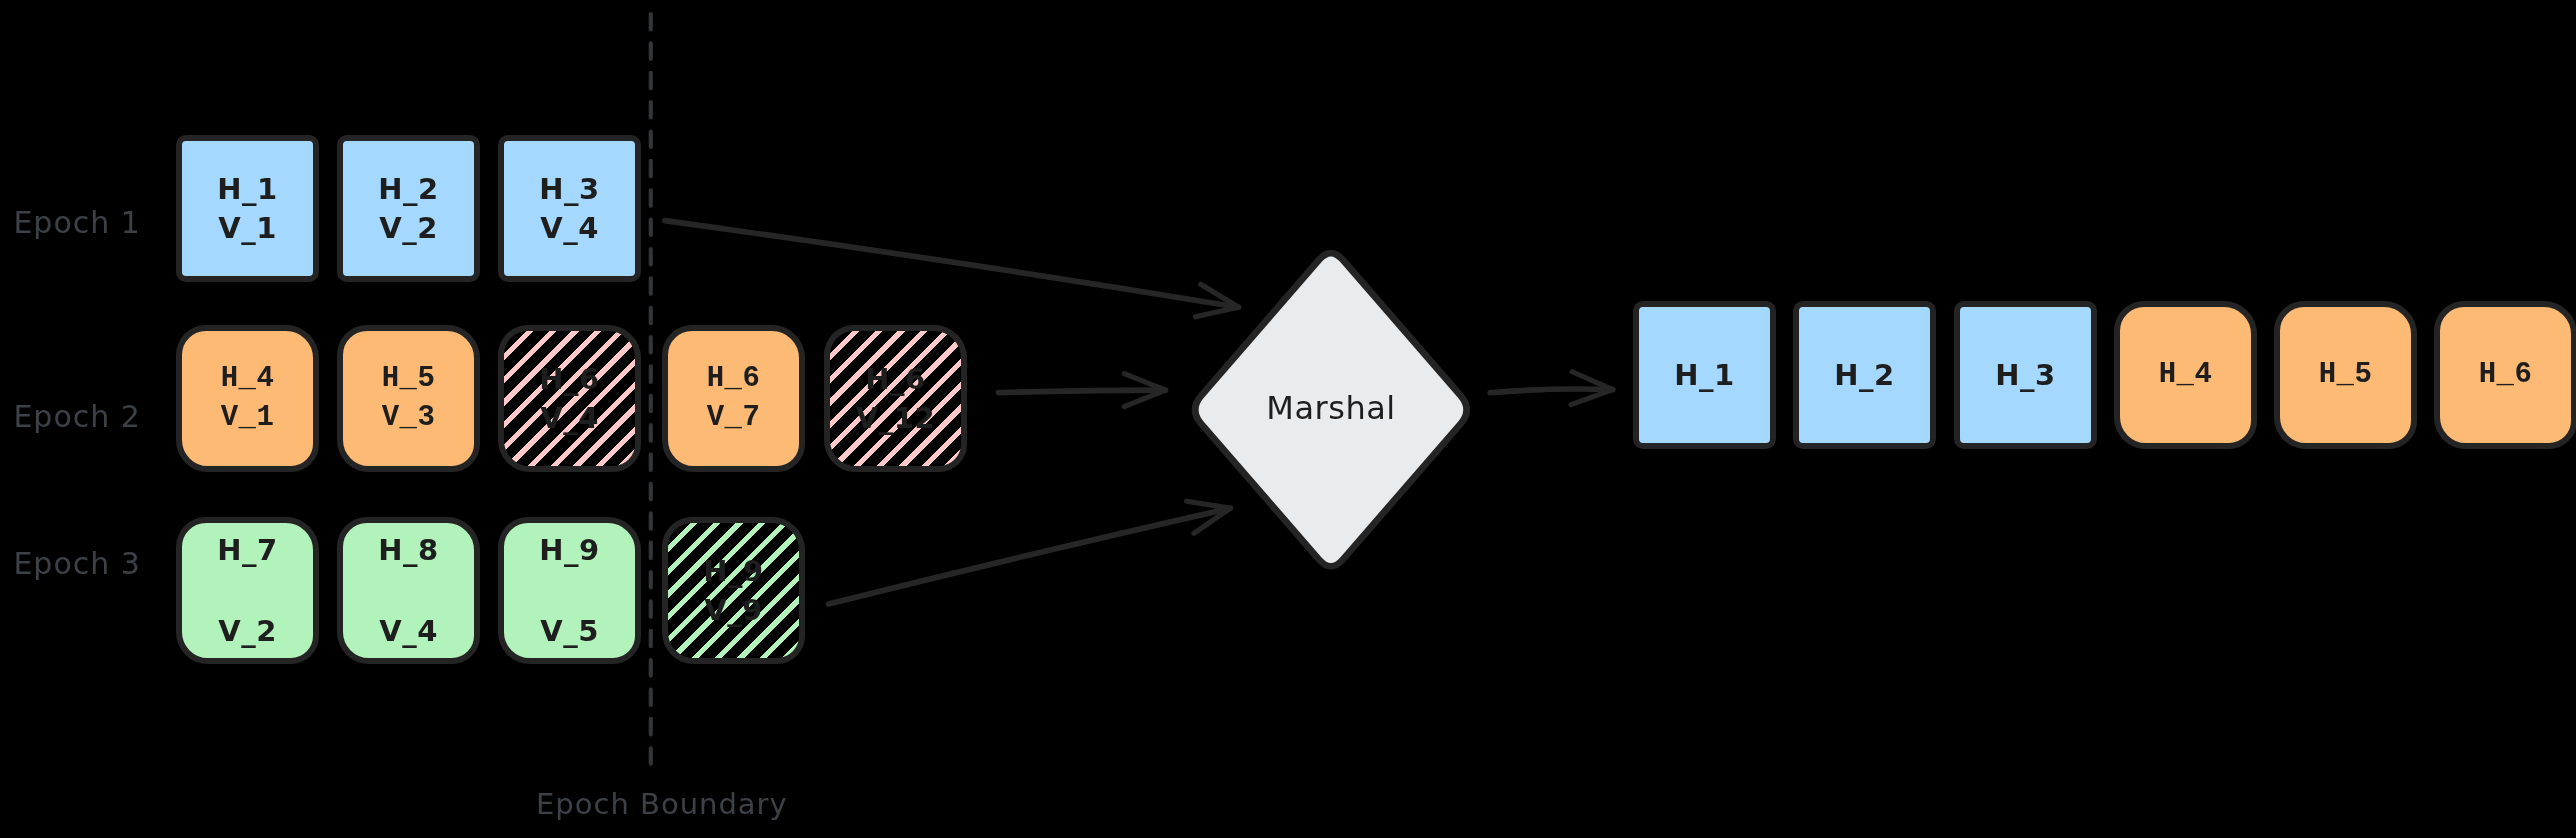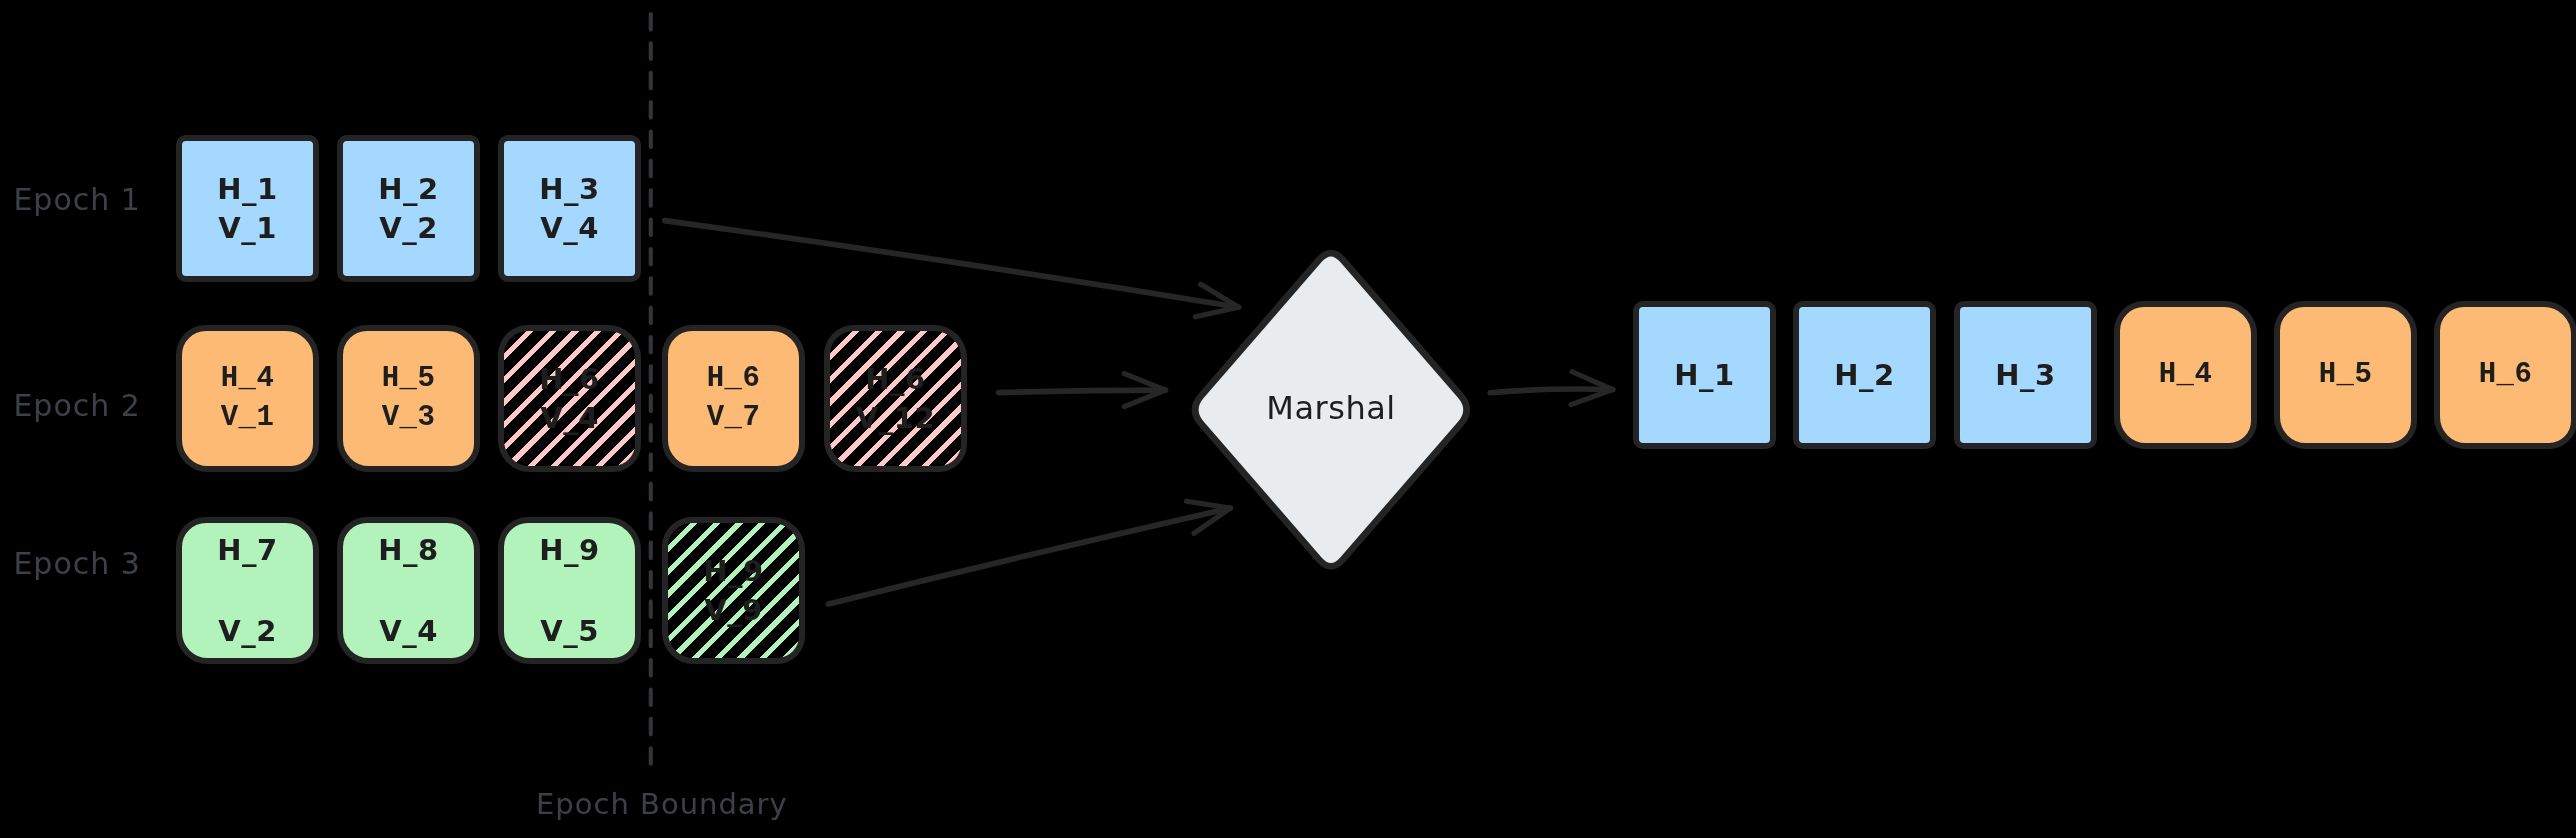--- a/index.html
+++ b/index.html
@@ -112,22 +112,22 @@
     <path d="M 1938 762 Q 2100 757 2262 757" fill="none" stroke="#262626" stroke-width="11" stroke-linecap="round" marker-end="url(#ah)"></path>
     <path d="M 1608 1172 Q 2010 1072 2388 986" fill="none" stroke="#262626" stroke-width="11" stroke-linecap="round" marker-end="url(#ah)"></path>
 
     <path d="M 2606 504 L 2835 768 Q 2858 795 2835 822 L 2606 1086
              Q 2583 1112 2560 1086 L 2331 822 Q 2308 795 2331 768
              L 2560 504 Q 2583 478 2606 504 Z" fill="#e9ecef" stroke="#242424" stroke-width="13" stroke-linejoin="round"></path>
 
     <path d="M 2892 762 Q 3012 752 3130 756" fill="none" stroke="#262626" stroke-width="11" stroke-linecap="round" marker-end="url(#ah)"></path>
   </svg>
 
-  <div class="epoch-label" style="top:182px">Epoch 1</div>
-  <div class="epoch-label" style="top:388px">Epoch 2</div>
+  <div class="epoch-label" style="top:205px">Epoch 1</div>
+  <div class="epoch-label" style="top:399px">Epoch 2</div>
   <div class="epoch-label" style="top:546px">Epoch 3</div>
 
   <div class="box fill-blue row1 col1">
     <span>H_1</span>
     <span>V_1</span>
   </div>
   <div class="box fill-blue row1 col2">
     <span>H_2</span>
     <span>V_2</span>
   </div>

